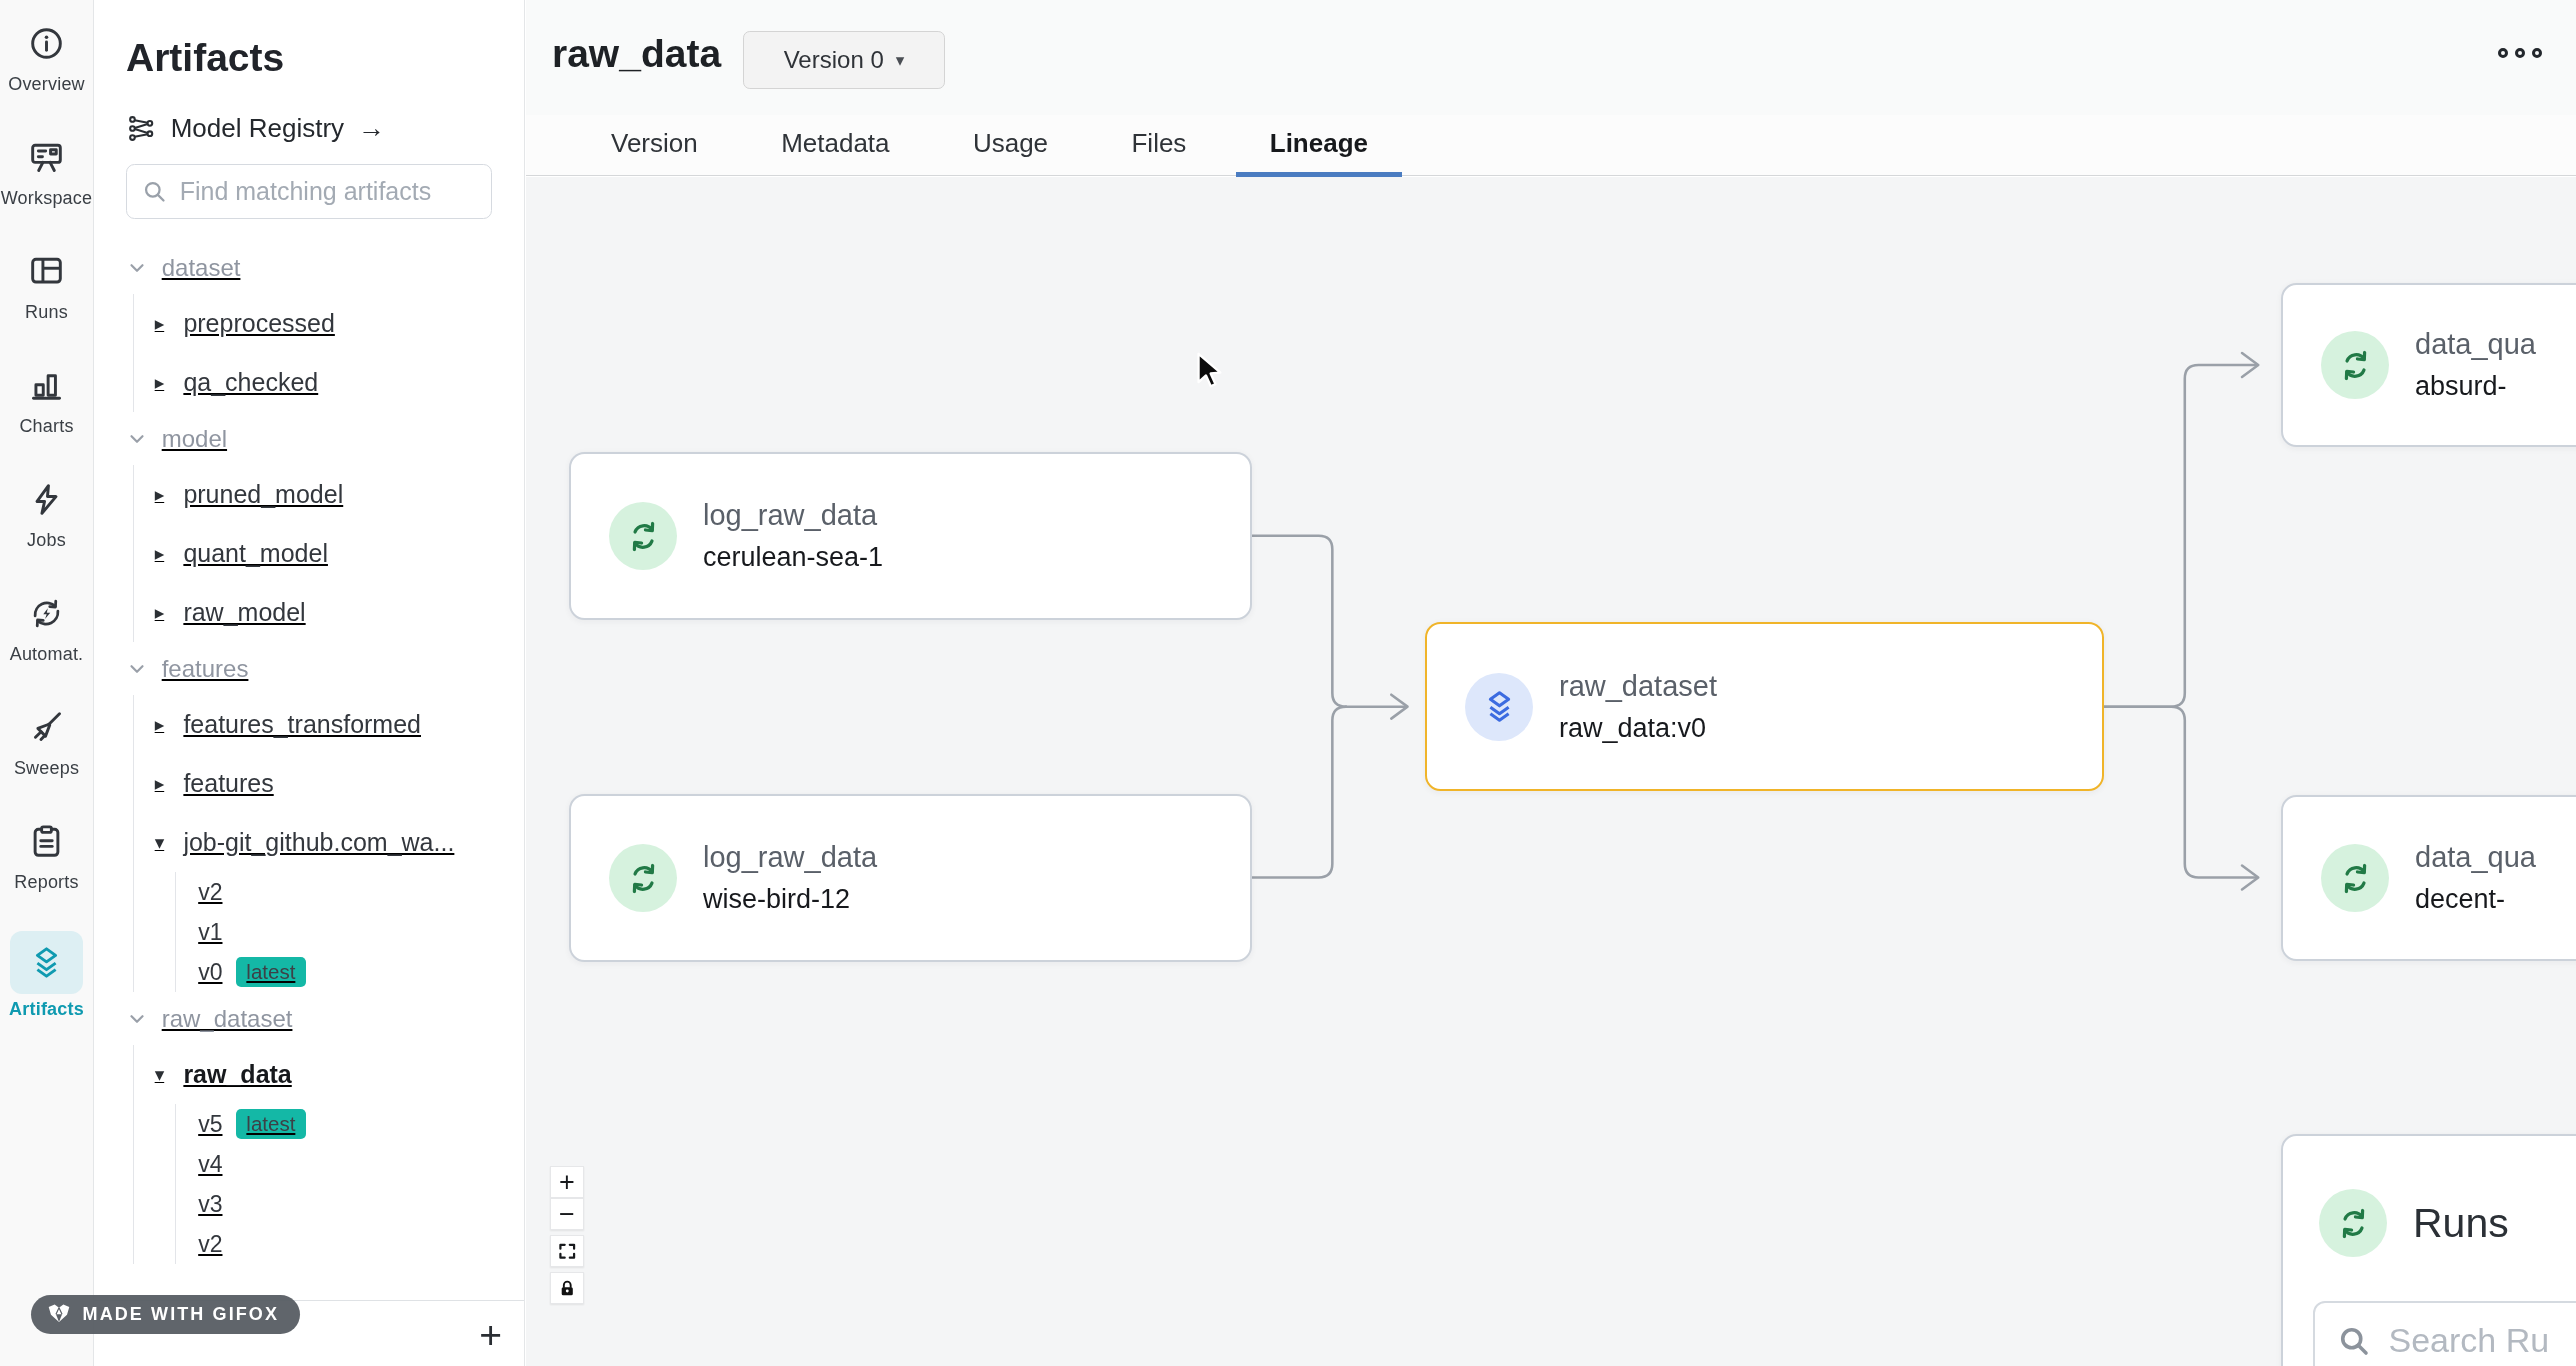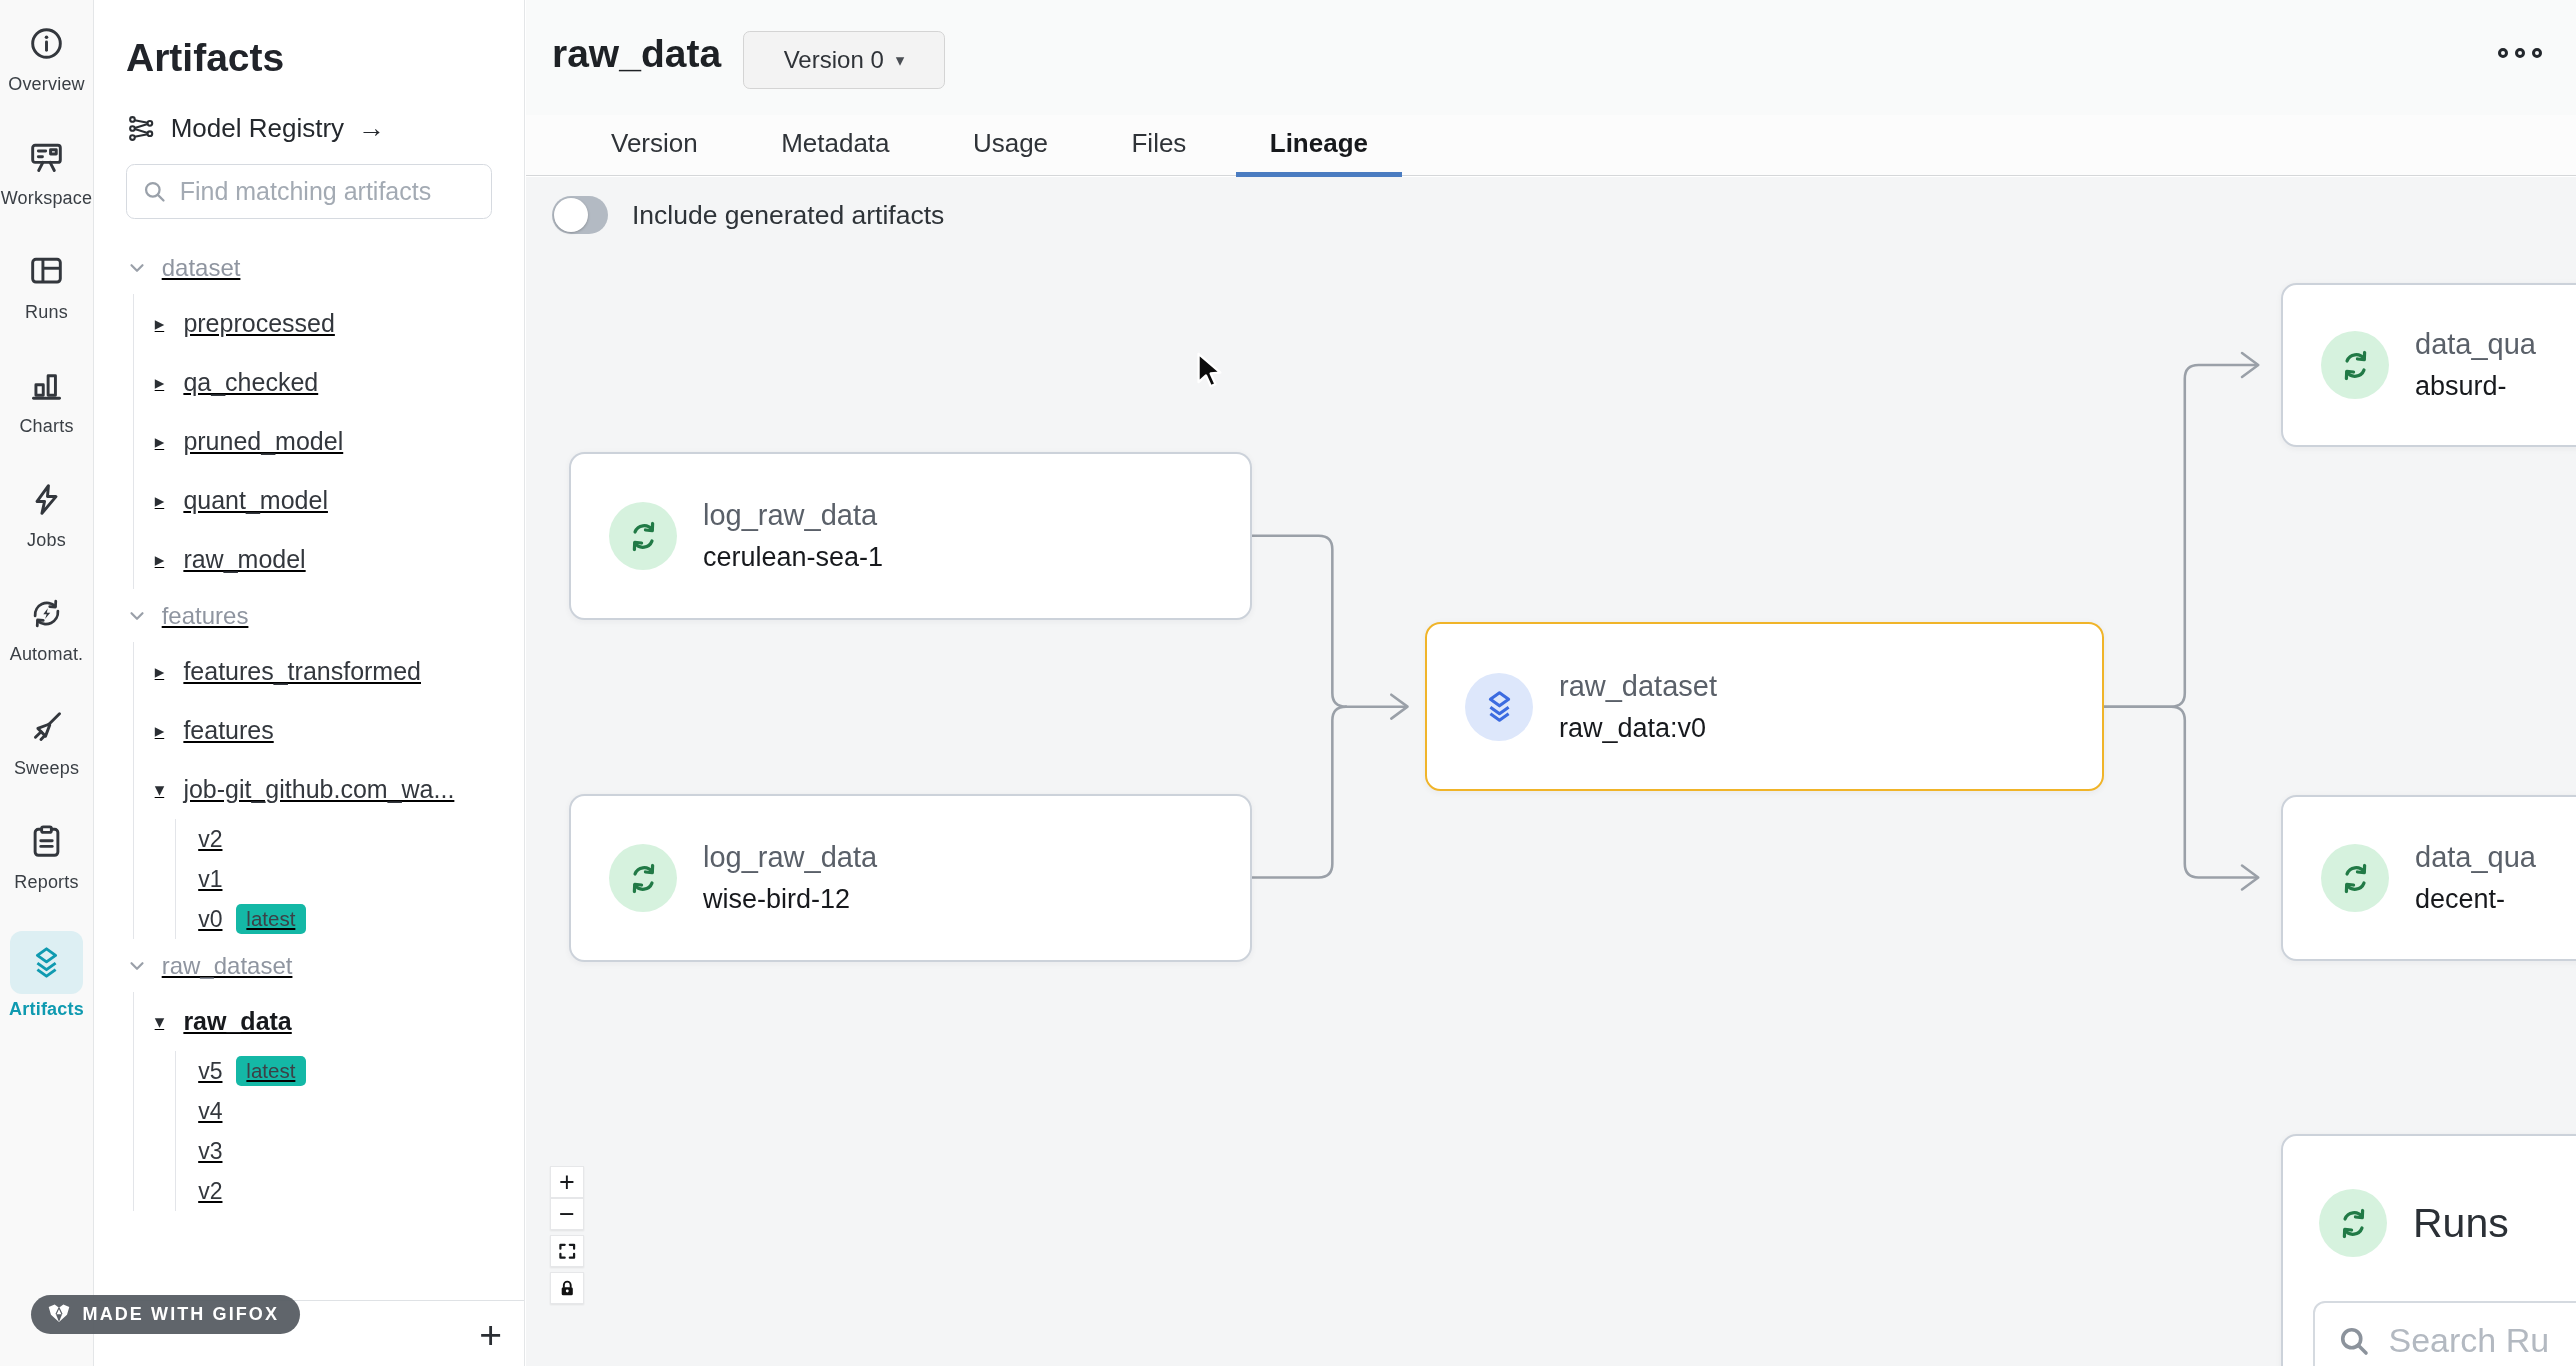--- a/index.html
+++ b/index.html
@@ -251,20 +251,26 @@
         <div class="t-item">
             <span class="caret">▸</span>
             <span class="lbl">preprocessed</span>
           </div>
         <div class="t-item">
             <span class="caret">▸</span>
             <span class="lbl">qa_checked</span>
           </div>
       </div>
 
+      <div class="t-section">
+        <svg viewBox="0 0 24 24" fill="none" stroke="currentColor" stroke-width="2.4" stroke-linecap="round" stroke-linejoin="round">
+            <polyline points="6,9 12,15 18,9"></polyline>
+          </svg>
+        <span>model</span>
+      </div>
       <div class="t-group">
         <div class="t-item">
             <span class="caret">▸</span>
             <span class="lbl">pruned_model</span>
           </div>
         <div class="t-item">
             <span class="caret">▸</span>
             <span class="lbl">quant_model</span>
           </div>
         <div class="t-item">
@@ -360,26 +366,20 @@
     <div class="tabs">
       <div class="tab">Version</div>
       <div class="tab">Metadata</div>
       <div class="tab">Usage</div>
       <div class="tab">Files</div>
       <div class="tab active">Lineage</div>
     </div>
 
     <div class="canvas">
 
-      <div class="toggle-row">
-        <div class="toggle">
-            <div class="knob"></div>
-          </div>
-        <div class="toggle-label">Include generated artifacts</div>
-      </div>
 
       <svg class="edges" width="2050" height="1190" viewBox="0 0 2400 1393">
         <g stroke="#9aa0a8" stroke-width="3" fill="none" stroke-linecap="round" stroke-linejoin="round">
           <path d="M850 420 H928 Q944 420 944 436 V604 Q944 620 960 620"></path>
           <path d="M850 820 H928 Q944 820 944 804 V636 Q944 620 960 620"></path>
           <path d="M960 620 H1030"></path>
           <polyline points="1013,606 1032,620 1013,634"></polyline>
           <path d="M1847 620 H1926 Q1942 620 1942 604 V236 Q1942 220 1958 220 H2026"></path>
           <polyline points="2009,206 2028,220 2009,234"></polyline>
           <path d="M1847 620 H1926 Q1942 620 1942 636 V804 Q1942 820 1958 820 H2026"></path>

